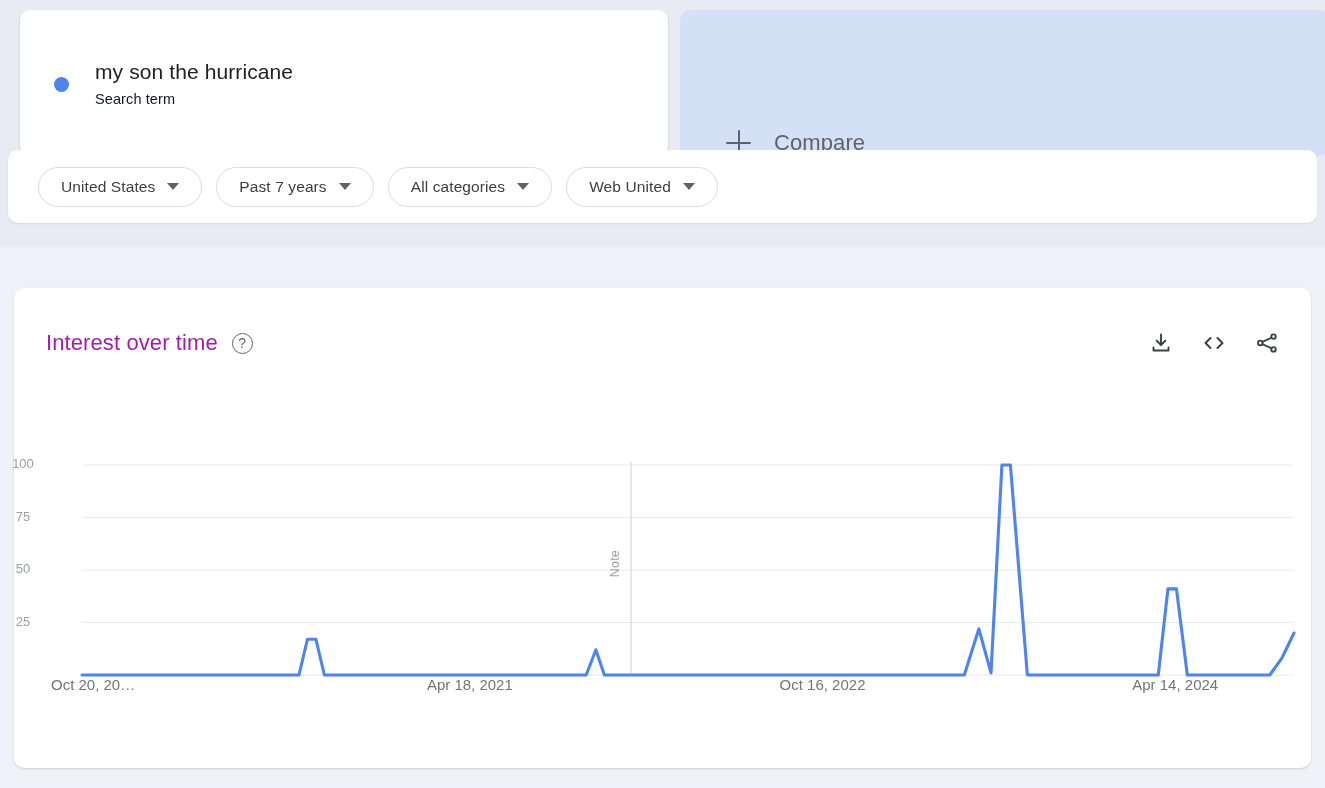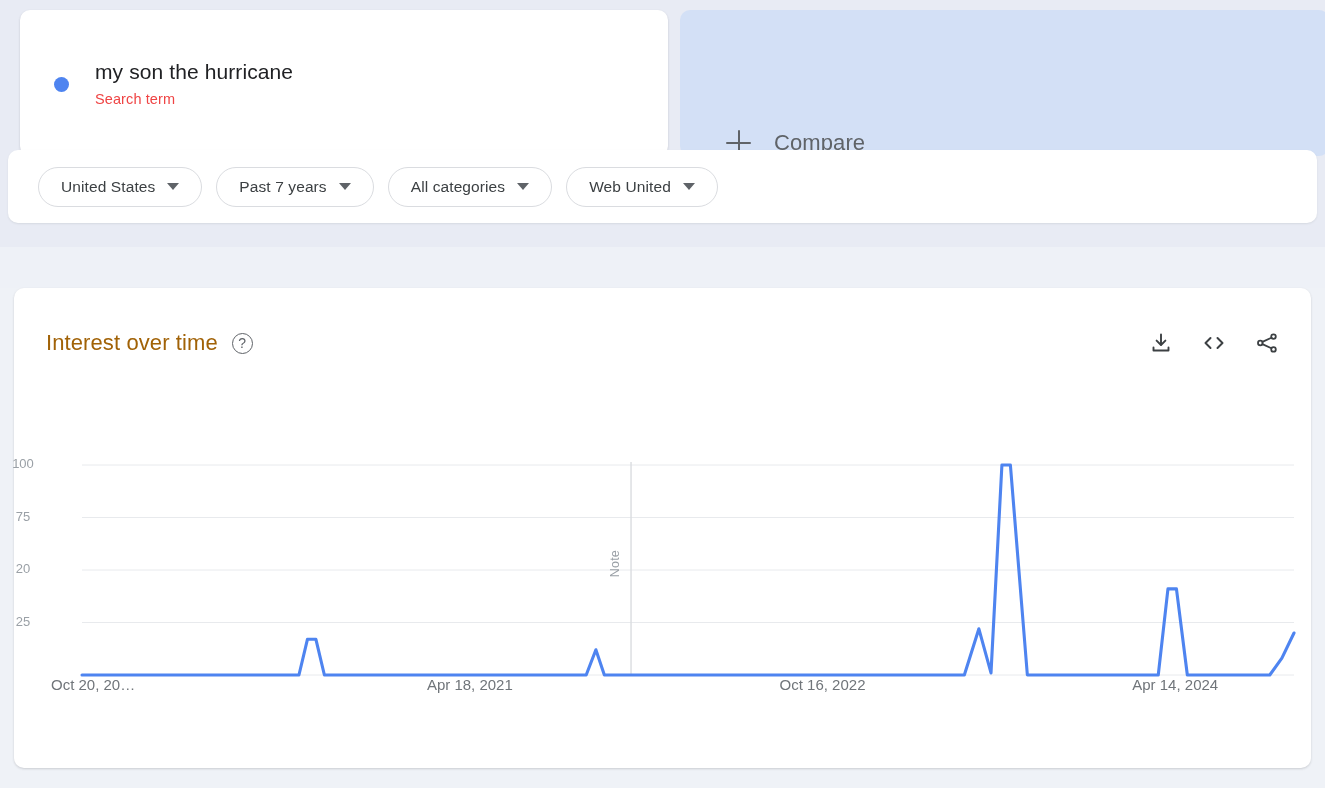--- a/index.html
+++ b/index.html
@@ -32,21 +32,21 @@
   .term-dot {
     width: 15px; height: 15px; border-radius: 50%;
     background: #4e84f0; flex: none; margin-right: 26px;
     margin-top: 2px;
   }
   .term-text { display: flex; flex-direction: column; gap: 7px; }
   .term-title {
     font-size: 21px; color: #202124; letter-spacing: .1px;
   }
   .term-sub {
-    font-size: 14.5px; color: #ef4444; letter-spacing: .1px;
+    font-size: 14.5px; color: #0f172a; letter-spacing: .1px;
   }
   .compare-card {
     width: 649px; height: 146px;
     background: #d3e0f6;
     border-radius: 10px;
     display: flex; align-items: flex-end;
     padding-left: 46px;
     cursor: pointer;
   }
   .plus-icon {
@@ -85,21 +85,21 @@
     position: absolute; left: 14px; top: 288px;
     width: 1297px; height: 480px;
     background: #fff; border-radius: 10px;
     box-shadow: 0 1px 2px rgba(60,64,67,.13), 0 1px 3px rgba(60,64,67,.08);
   }
   .chart-head {
     position: absolute; left: 32px; top: 38px; right: 32px; height: 34px;
     display: flex; align-items: center; justify-content: space-between;
   }
   .chart-title-wrap { display: flex; align-items: center; gap: 14px; }
-  .chart-title { font-size: 22px; color: #a16207; letter-spacing: .1px; }
+  .chart-title { font-size: 22px; color: #a21caf; letter-spacing: .1px; }
   .help-icon {
     width: 21px; height: 21px; border: 1.6px solid #5f6368; border-radius: 50%;
     display: flex; align-items: center; justify-content: center;
     font-size: 14px; color: #5f6368; cursor: pointer; line-height: 1;
     padding-bottom: 1px;
   }
   .chart-actions { display: flex; align-items: center; gap: 28px; }
   .act-btn { cursor: pointer; display: flex; align-items: center; justify-content: center; }
 
   
@@ -195,21 +195,21 @@
           <line x1="68" x2="1280" y1="282" y2="282" stroke="#e8eaed" stroke-width="1"></line>
           <line x1="68" x2="1280" y1="229.5" y2="229.5" stroke="#e8eaed" stroke-width="1"></line>
           <line x1="68" x2="1280" y1="177" y2="177" stroke="#e8eaed" stroke-width="1"></line>
           <line x1="68" x2="1280" y1="387" y2="387" stroke="#e8eaed" stroke-width="1"></line>
           <line x1="617.036" x2="617.036" y1="174" y2="387" stroke="#dadce0" stroke-width="1.4"></line>
           <polyline points="68.00,387.00 128.60,387.00 189.20,387.00 249.80,387.00 284.95,387.00 293.43,351.30 301.92,351.30 310.40,387.00 371.00,387.00 431.60,387.00 492.20,387.00 552.80,387.00 572.19,387.00 581.89,361.80 590.37,387.00 649.76,387.00 734.60,387.00 819.44,387.00 892.16,387.00 950.34,387.00 964.88,340.80 977.00,384.90 987.91,177.00 996.39,177.00 1013.36,387.00 1061.84,387.00 1110.32,387.00 1144.26,387.00 1153.95,300.90 1162.44,300.90 1173.34,387.00 1219.40,387.00 1255.76,387.00 1267.88,370.20 1280.00,345.00" fill="none" stroke="#4e84f0" stroke-width="3.1" stroke-linejoin="round" stroke-linecap="round"></polyline>
         </svg>
 
       <div class="ylabel" id="yl-3" style="top: 168px;">100</div>
       <div class="ylabel" id="yl-2" style="top: 220.5px;">75</div>
-      <div class="ylabel" id="yl-1" style="top: 273px;">20</div>
+      <div class="ylabel" id="yl-1" style="top: 273px;">50</div>
       <div class="ylabel" id="yl-0" style="top: 325.5px;">25</div>
 
       <div class="xlabel" id="xl-0" style="left: 37px;">Oct 20, 20…</div>
       <div class="xlabel" id="xl-1" style="left: 455.84px; transform: translateX(-50%);">Apr 18, 2021</div>
       <div class="xlabel" id="xl-2" style="left: 808.532px; transform: translateX(-50%);">Oct 16, 2022</div>
       <div class="xlabel" id="xl-3" style="left: 1161.22px; transform: translateX(-50%);">Apr 14, 2024</div>
 
       <div class="note-label">Note</div>
     </div>
   </div>

